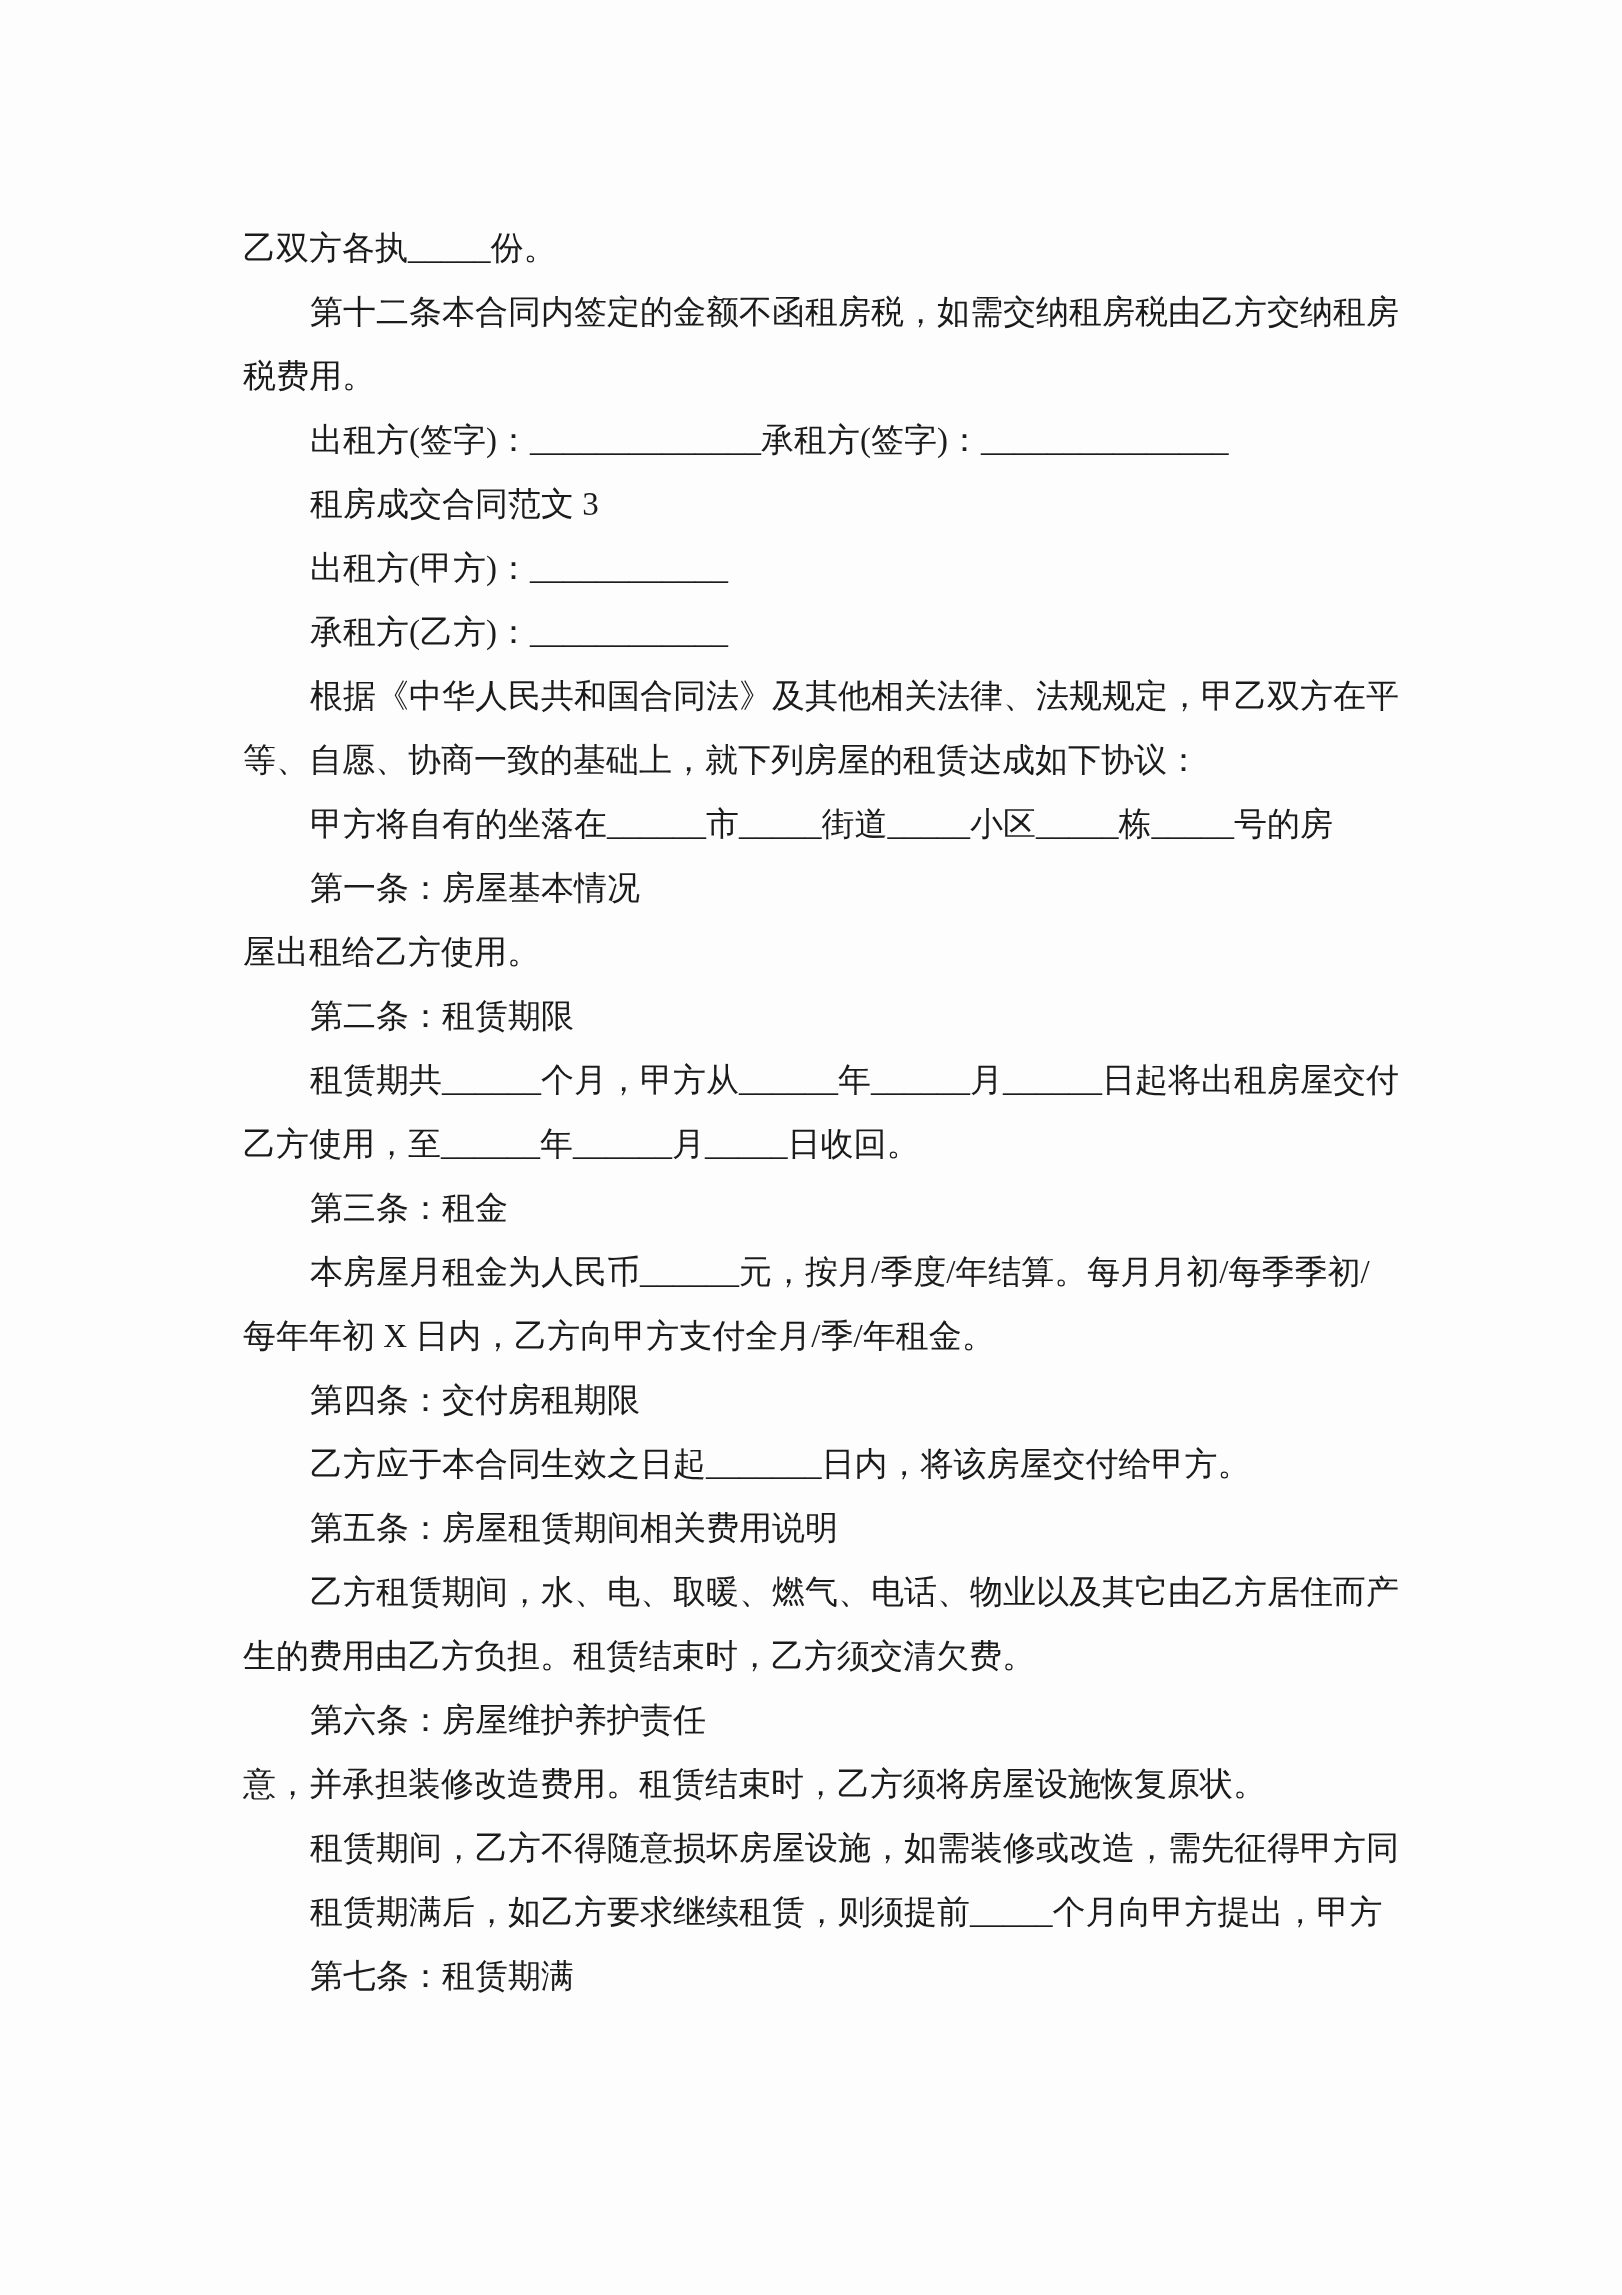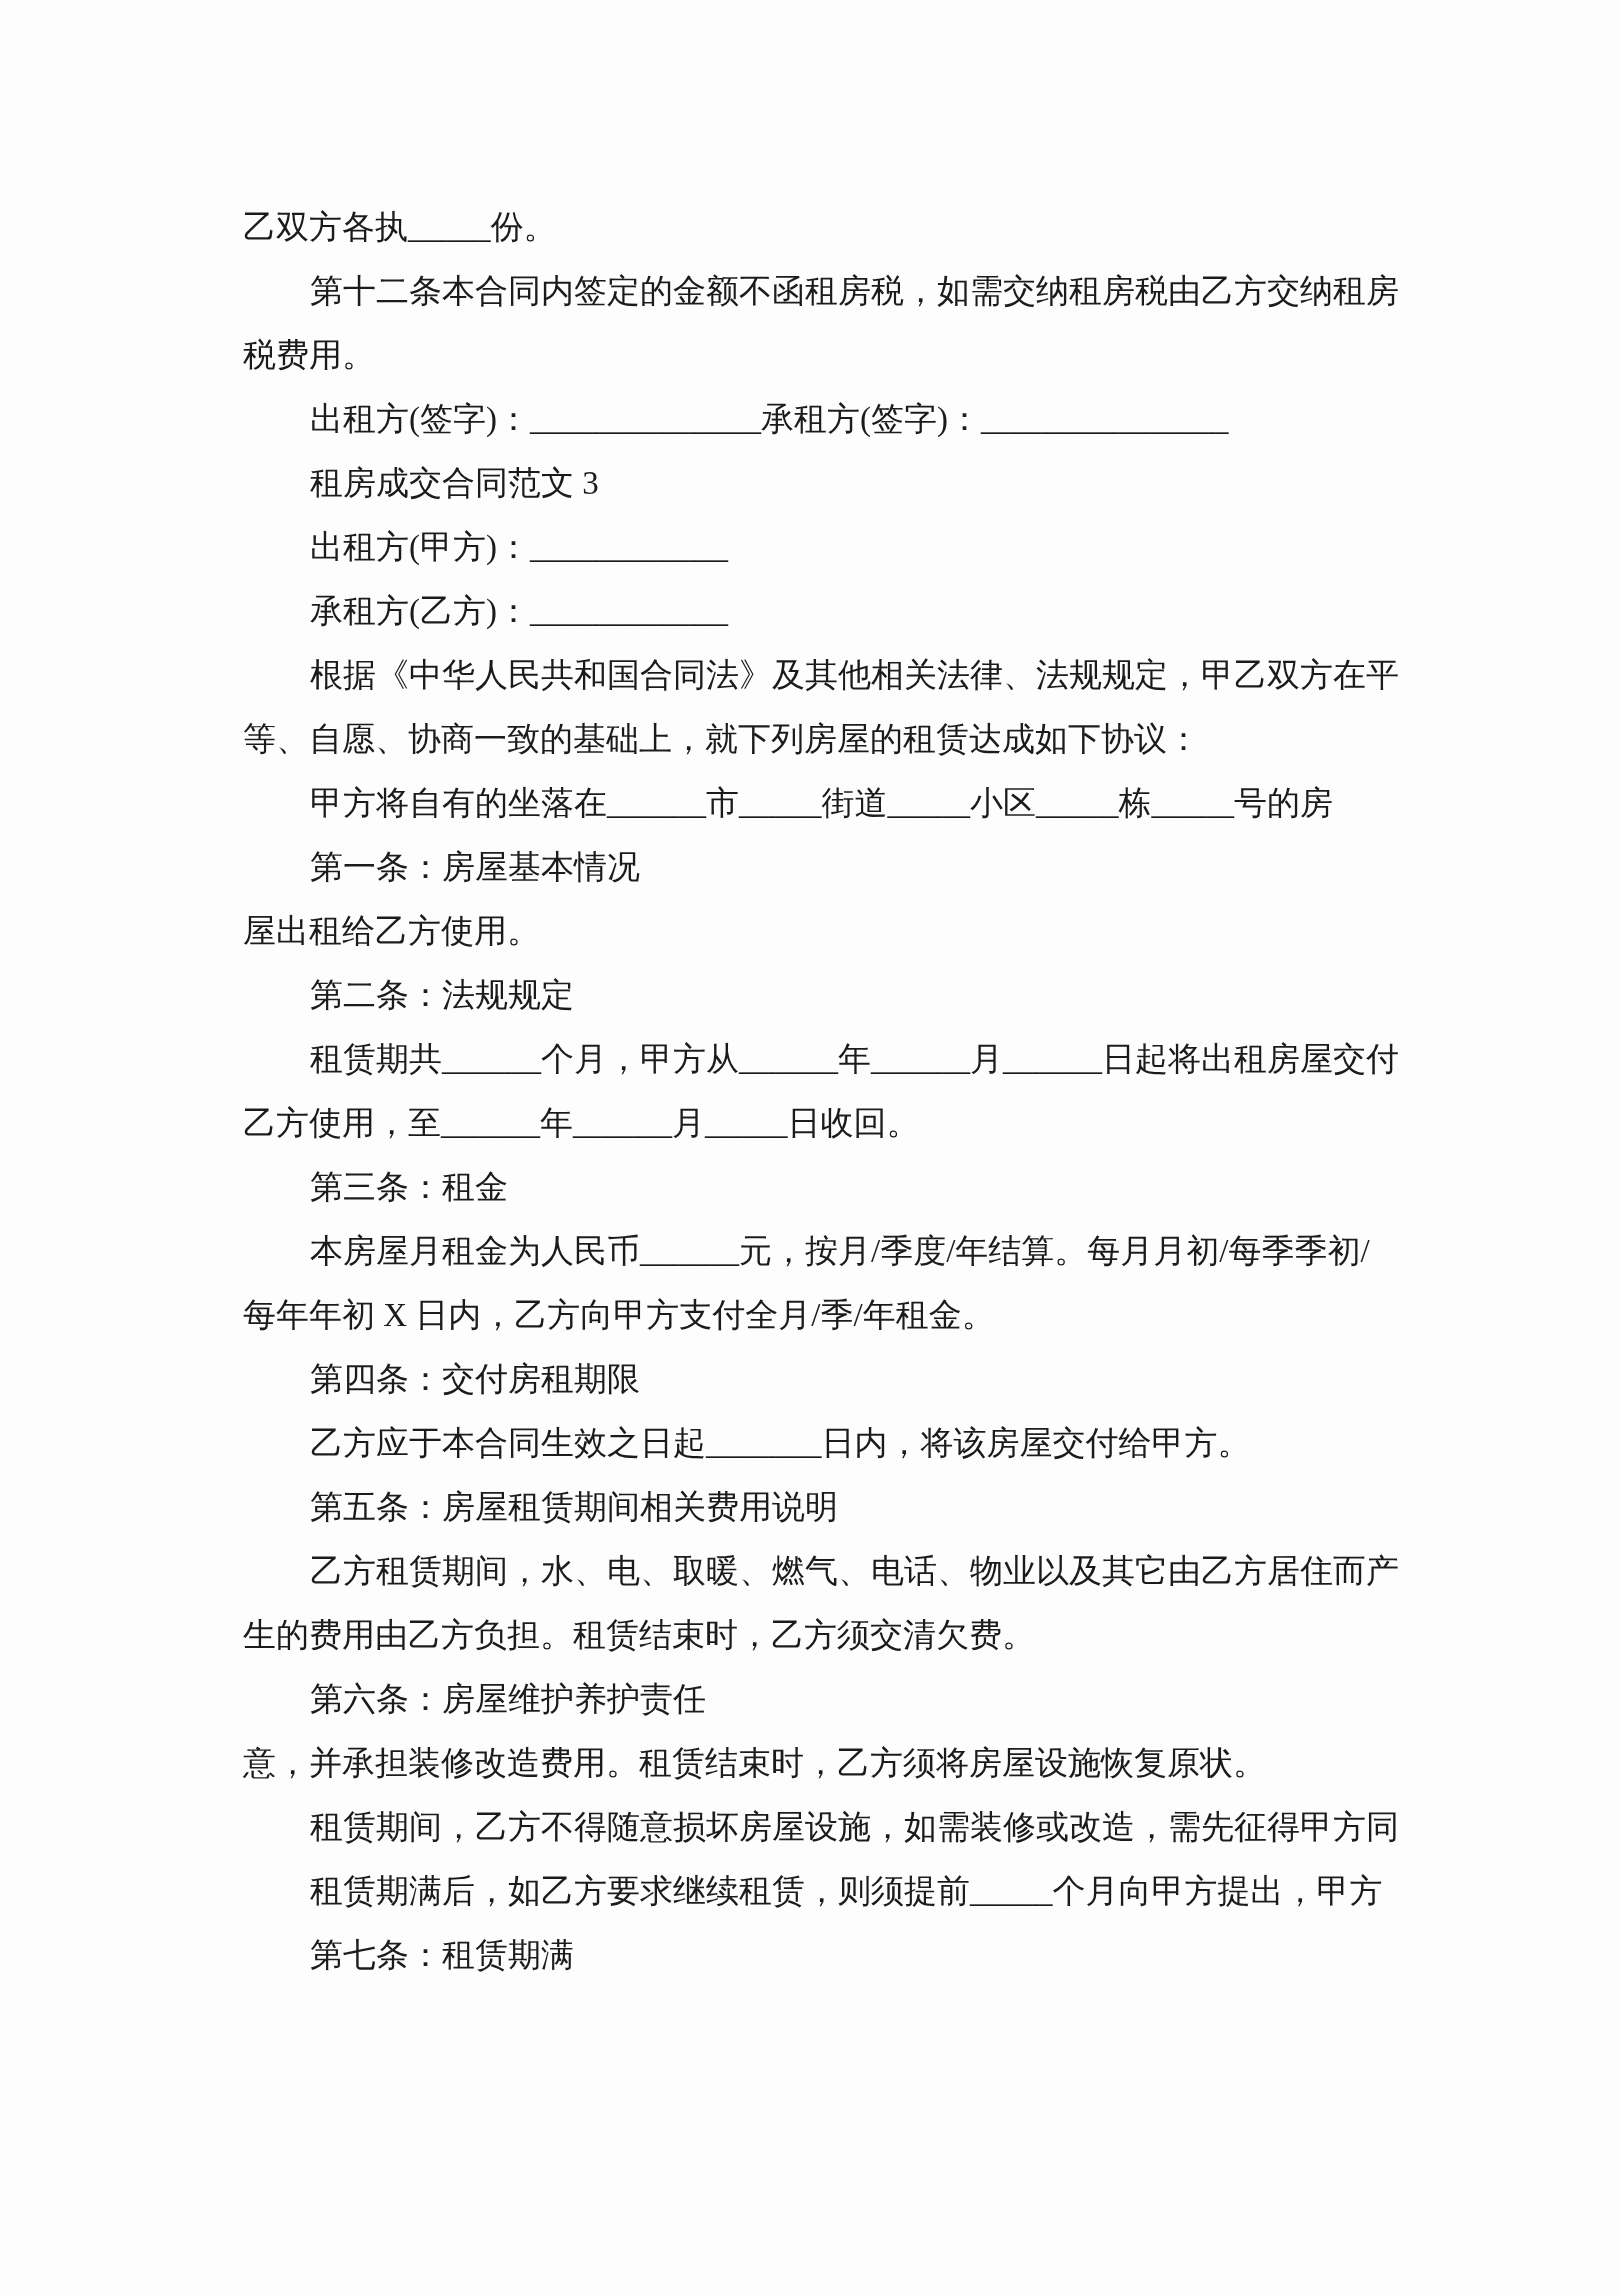--- a/index.html
+++ b/index.html
@@ -14,21 +14,21 @@
     position: relative;
     width: 1623px;
     height: 2295px;
     background: #fdfdfd;
     overflow: hidden;
     font-family: "Liberation Serif", "DejaVu Serif", serif;
   }
   .text-block {
     position: absolute;
     left: 243px;
-    top: 195px;
+    top: 216px;
     width: 1152px;
     color: #1b1b1b;
     font-size: 33px;
     line-height: 64px;
   }
   .line {
     height: 64px;
     white-space: nowrap;
   }
   .line.indent {
@@ -45,21 +45,21 @@
       <div class="line">税费用。</div>
       <div class="line indent">出租方(签字)：______________承租方(签字)：_______________</div>
       <div class="line indent">租房成交合同范文 3</div>
       <div class="line indent">出租方(甲方)：____________</div>
       <div class="line indent">承租方(乙方)：____________</div>
       <div class="line indent">根据《中华人民共和国合同法》及其他相关法律、法规规定，甲乙双方在平</div>
       <div class="line">等、自愿、协商一致的基础上，就下列房屋的租赁达成如下协议：</div>
       <div class="line indent">甲方将自有的坐落在______市_____街道_____小区_____栋_____号的房</div>
       <div class="line indent">第一条：房屋基本情况</div>
       <div class="line">屋出租给乙方使用。</div>
-      <div class="line indent">第二条：法规规定</div>
+      <div class="line indent">第二条：租赁期限</div>
       <div class="line indent">租赁期共______个月，甲方从______年______月______日起将出租房屋交付</div>
       <div class="line">乙方使用，至______年______月_____日收回。</div>
       <div class="line indent">第三条：租金</div>
       <div class="line indent">本房屋月租金为人民币______元，按月/季度/年结算。每月月初/每季季初/</div>
       <div class="line">每年年初 X 日内，乙方向甲方支付全月/季/年租金。</div>
       <div class="line indent">第四条：交付房租期限</div>
       <div class="line indent">乙方应于本合同生效之日起_______日内，将该房屋交付给甲方。</div>
       <div class="line indent">第五条：房屋租赁期间相关费用说明</div>
       <div class="line indent">乙方租赁期间，水、电、取暖、燃气、电话、物业以及其它由乙方居住而产</div>
       <div class="line">生的费用由乙方负担。租赁结束时，乙方须交清欠费。</div>

